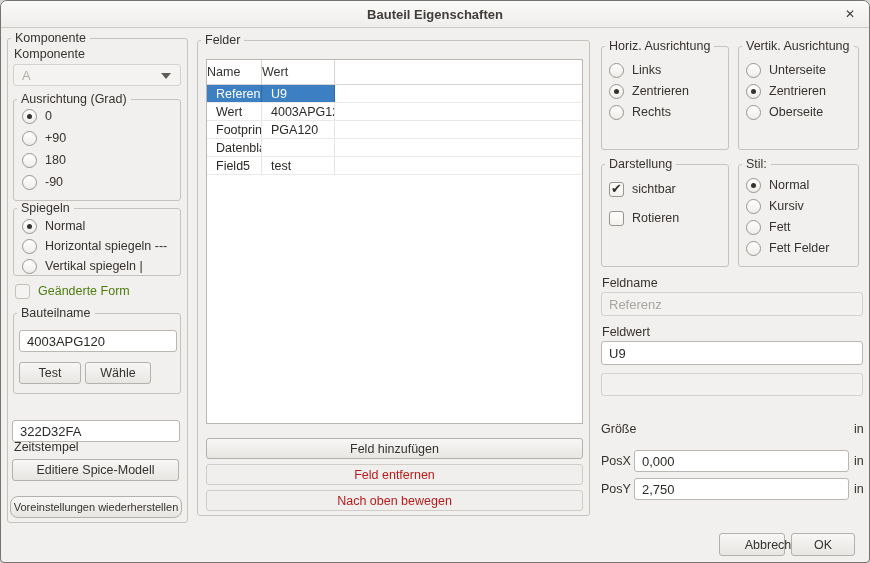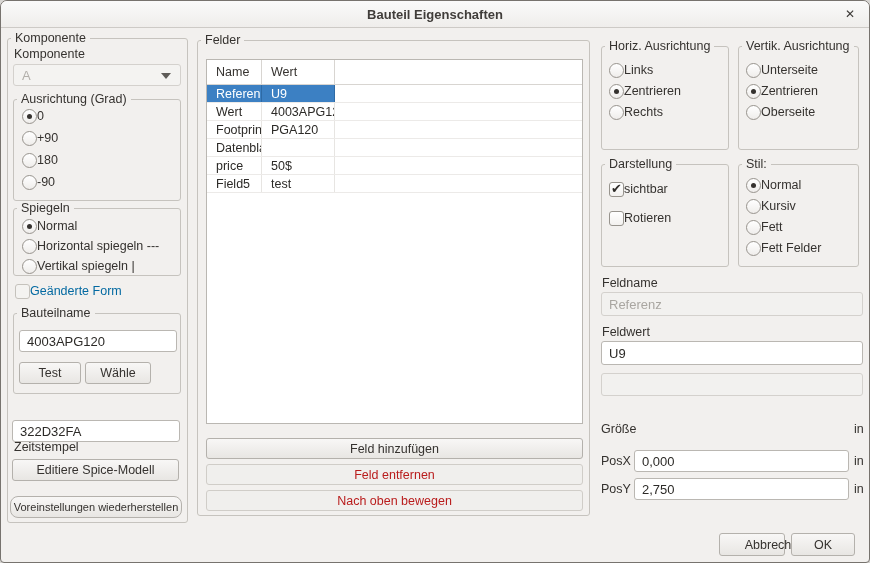--- a/index.html
+++ b/index.html
@@ -36,37 +36,37 @@
            display:flex; align-items:center; padding:0 8px; color:#b2afaa; font-size:13px; }
   .combo .arrow { position:absolute; right:9px; top:8px; width:0; height:0;
                   border-left:5px solid transparent; border-right:5px solid transparent;
                   border-top:6px solid #5e5b57; }
 
   .btn { position:absolute; display:flex; align-items:center; justify-content:center;
          background:linear-gradient(#f8f7f6,#e8e6e3); border:1px solid #b4b1ac;
          border-radius:3px; color:#35322f; white-space:nowrap; }
   .btn.disabled { background:#f0efed; color:#b91c1c; border-color:#d0cdc8; }
 
-  .choice { position:absolute; display:flex; align-items:center; height:16px; }
+  .choice { position:absolute; display:flex; align-items:center; gap:8px; height:16px; }
   .radio { width:15px; height:15px; border-radius:50%; border:1px solid #98948e;
            background:linear-gradient(#ffffff,#efedeb); position:relative; flex:none; }
   .radio.checked::after { content:""; position:absolute; left:4px; top:4px; width:5px; height:5px;
                           border-radius:50%; background:#35322f; }
   .checkbox { width:15px; height:15px; border-radius:3px; border:1px solid #98948e;
               background:linear-gradient(#ffffff,#f3f1ef); position:relative; flex:none; }
   .checkbox.checked::after { content:"✔"; position:absolute; left:1px; top:-2px;
                              font-size:13px; color:#2f2c29; }
-  .choice.dim span.txt, .choice.dim { color:#0369a1; }
+  .choice.dim span.txt, .choice.dim { color:#4d7c0f; }
   .choice.dim .checkbox { border-color:#c5c2bc; background:#f4f3f1; }
 
   
   .list { position:absolute; left:8px; top:18px; width:377px; height:365px; background:#fff;
           border:1px solid #bab7b2; overflow:hidden; }
   .thead { display:flex; height:25px; border-bottom:1px solid #d8d5d1; }
-  .th { display:flex; align-items:center; padding-left:9px; border-right:1px solid #d8d5d1;text-align:center; }
+  .th { display:flex; align-items:center; border-right:1px solid #d8d5d1;text-align:center; }
   .col-name { width:55px; flex:none; }
   .col-wert { width:73px; flex:none; }
   .col-fill { flex:1; border-right:none !important; }
   .trow { display:flex; height:18px; border-bottom:1px solid #eceae8; }
   .td { display:flex; align-items:center; padding-left:9px; border-right:1px solid #e7e5e2;
         overflow:hidden; white-space:nowrap; color:#2c2a27; }
   .trow.selected .td.col-name, .trow.selected .td.col-wert {
         background:#3c80c3; color:#fff; border-right-color:#2e6aa5; }
 </style>
 </head>
@@ -168,25 +168,20 @@
           <div class="td col-name">Footprint</div>
           <div class="td col-wert">PGA120</div>
           <div class="td col-fill"></div>
         </div>
         <div class="trow">
           <div class="td col-name">Datenblatt</div>
           <div class="td col-wert"></div>
           <div class="td col-fill"></div>
         </div>
         <div class="trow">
-          <div class="td col-name">price</div>
-          <div class="td col-wert">50$</div>
-          <div class="td col-fill"></div>
-        </div>
-        <div class="trow">
           <div class="td col-name">Field5</div>
           <div class="td col-wert">test</div>
           <div class="td col-fill"></div>
         </div>
       </div>
 
       <div class="btn" style="left:8px;top:397px;width:377px;height:21px;">Feld hinzufügen</div>
       <div class="btn disabled" style="left:8px;top:423px;width:377px;height:21px;">Feld entfernen</div>
       <div class="btn disabled" style="left:8px;top:449px;width:377px;height:21px;">Nach oben bewegen</div>
     </div>

